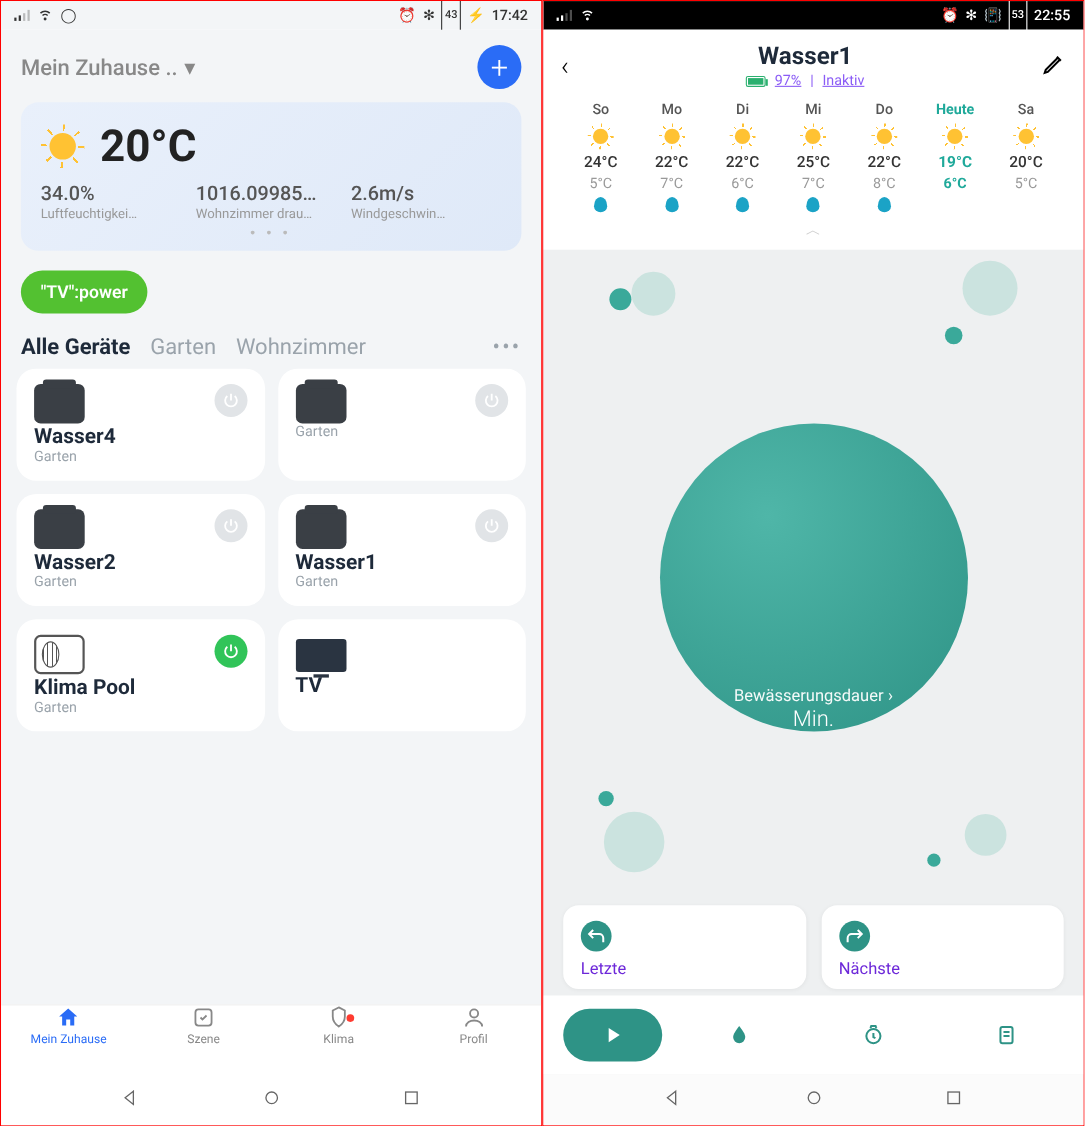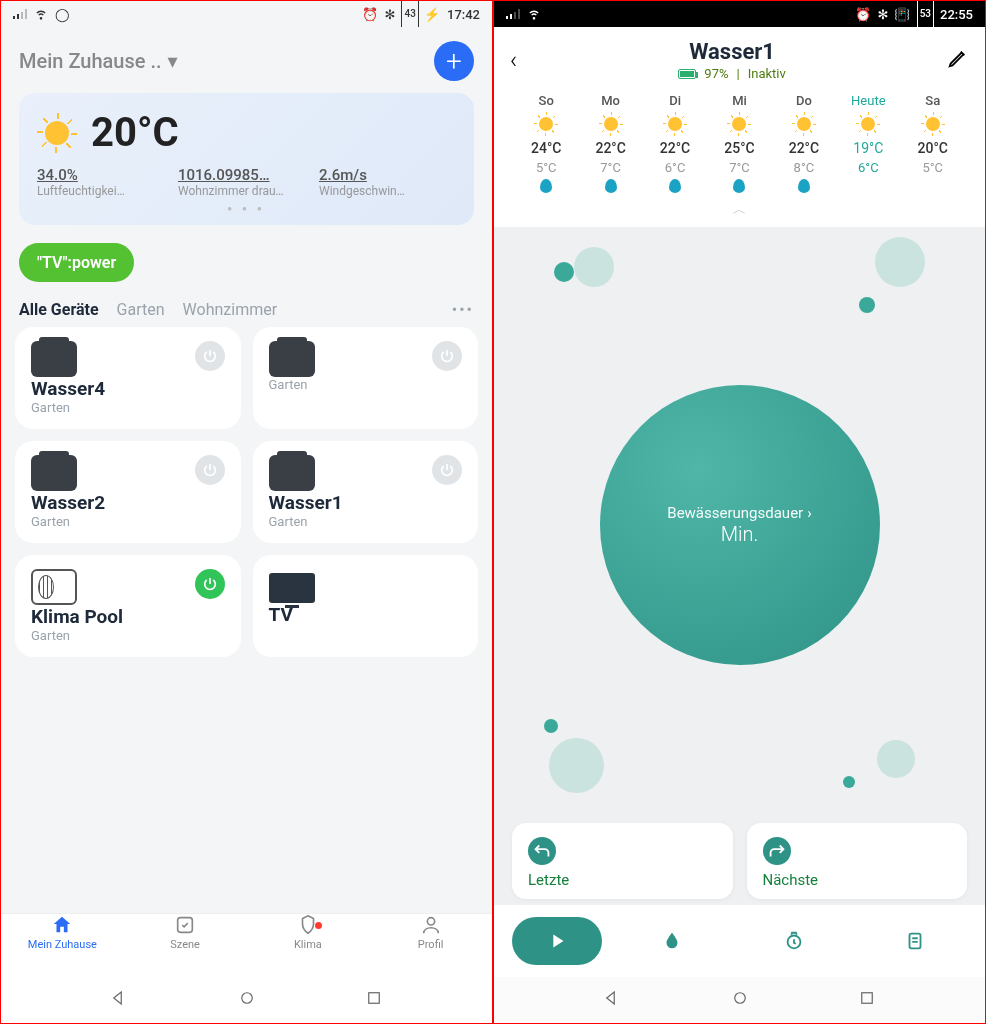--- a/index.html
+++ b/index.html
@@ -27,25 +27,25 @@
   .temp-big { font-size: 40px; font-weight:700; color:#222; }
   .sun { width:40px; height:40px; position:relative; }
   .sun::before{content:"";position:absolute;inset:8px;border-radius:50%;background:#ffc233;}
   .sun::after{content:"";position:absolute;inset:0;background:
     radial-gradient(circle,transparent 14px,transparent 14px),
     repeating-conic-gradient(#ffc233 0 6deg,transparent 6deg 45deg);
     -webkit-mask:radial-gradient(circle,transparent 14px,#000 14px 20px,transparent 20px);
             mask:radial-gradient(circle,transparent 14px,#000 14px 20px,transparent 20px);}
   .weather-stats { display:flex; gap:4px; margin-top:10px; }
   .wstat { flex:1; overflow:hidden; }
-  .wstat-val { font-size:15px; color:#555; font-weight:500; white-space:nowrap; overflow:hidden; text-overflow:ellipsis;text-decoration:underline;}
+  .wstat-val { font-size:18px; color:#555; font-weight:500; white-space:nowrap; overflow:hidden; text-overflow:ellipsis;}
   .wstat-lbl { font-size:12px; color:#999; white-space:nowrap; overflow:hidden; text-overflow:ellipsis;}
   .page-dots { text-align:center; margin-top:6px; color:#bbb; font-size:8px; letter-spacing:4px;}
   .pill { margin: 12px 18px 4px; background:#53c131; color:#fff; border-radius:22px; padding:10px 18px; font-size:16px; font-weight:600; width:fit-content;}
-  .room-tabs { display:flex; gap:18px; padding: 14px 18px 8px; align-items:center; font-size:16px; color:#9aa3ab;}
+  .room-tabs { display:flex; gap:18px; padding: 14px 18px 8px; align-items:center; font-size:20px; color:#9aa3ab;}
   .room-tabs .active { color:#1e2a3a; font-weight:700;}
   .room-tabs .more { margin-left:auto; letter-spacing:2px;}
   .device-grid { padding: 0 14px; display:grid; grid-template-columns:1fr 1fr; gap:12px; overflow:hidden;}
   .device { background:#fff; border-radius:18px; padding:14px 16px; display:flex; flex-direction:column; position:relative;}
   .device-top { display:flex; justify-content:space-between; align-items:flex-start;}
   .valve-icon { width:46px; height:36px; position:relative;}
   .valve-icon::before{content:"";position:absolute;inset:0;background:#3a3f45;border-radius:6px;}
   .valve-icon::after{content:"";position:absolute;left:8px;right:8px;top:-4px;height:8px;background:#3a3f45;border-radius:3px;}
   .ac-icon{width:46px;height:36px;border:2px solid #555;border-radius:6px;position:relative;}
   .ac-icon::before{content:"";position:absolute;left:5px;top:4px;bottom:4px;width:14px;border-radius:50%;border:1px solid #555;
@@ -67,52 +67,52 @@
   
   .android-nav{height:46px;background:#fff;display:flex;justify-content:space-evenly;align-items:center;}
   .android-nav.dark{background:#fbfbfb;}
   .android-nav svg{width:18px;height:18px;stroke:#666;fill:none;stroke-width:1.6;}
   
   .right-content{flex:1;background:#eef0f1;display:flex;flex-direction:column;overflow:hidden;}
   .r-header{background:#fff;padding:12px 16px 0;}
   .r-titlebar{display:flex;align-items:center;justify-content:space-between;}
   .r-title{text-align:center;flex:1;}
   .r-title h1{font-size:22px;font-weight:700;color:#1e2a3a;}
-  .r-sub{display:flex;gap:8px;align-items:center;justify-content:center;font-size:13px;color:#4d7c0f;margin-top:2px;}
+  .r-sub{display:flex;gap:8px;align-items:center;justify-content:center;font-size:13px;color:#8b5cf6;margin-top:2px;text-decoration:underline;}
   .batt-mini{width:18px;height:10px;border:1px solid #2bb06f;border-radius:2px;position:relative;}
   .batt-mini::before{content:"";position:absolute;inset:1px;right:1px;background:#2bb06f;}
   .batt-mini::after{content:"";position:absolute;right:-3px;top:2px;width:2px;height:6px;background:#2bb06f;}
   .forecast{display:flex;justify-content:space-between;padding:12px 4px 8px;}
   .fday{flex:1;text-align:center;display:flex;flex-direction:column;align-items:center;gap:4px;}
   .fday-name{font-size:13px;color:#555;font-weight:500;}
-  .fday.today .fday-name,.fday.today .fhi,.fday.today .flo{color:#1fa99a;font-weight:400;}
+  .fday.today .fday-name,.fday.today .fhi,.fday.today .flo{color:#1fa99a;font-weight:700;}
   .fsun{width:24px;height:24px;position:relative;}
   .fsun::before{content:"";position:absolute;inset:5px;border-radius:50%;background:#ffc233;}
   .fsun::after{content:"";position:absolute;inset:0;
     background:repeating-conic-gradient(#ffc233 0 6deg,transparent 6deg 45deg);
     -webkit-mask:radial-gradient(circle,transparent 9px,#000 9px 12px,transparent 12px);
             mask:radial-gradient(circle,transparent 9px,#000 9px 12px,transparent 12px);}
   .fhi{font-size:14px;color:#333;font-weight:500;}
   .flo{font-size:13px;color:#999;}
   .drop{width:12px;height:14px;background:#1ba3c6;border-radius:50% 50% 50% 50%/60% 60% 40% 40%;transform:rotate(0);}
   .drop.placeholder{background:transparent;}
   .collapse-arrow{text-align:center;color:#ccc;padding:0 0 8px;font-size:14px;}
   
   .dial-area{flex:1;position:relative;display:flex;align-items:center;justify-content:center;}
   .bubble{position:absolute;border-radius:50%;background:#3aa99a;}
   .bubble.faint{background:#cbe3df;}
-  .main-circle{width:280px;height:280px;border-radius:50%;background:radial-gradient(circle at 35% 30%,#4fb6a8,#2e9386);display:flex;flex-direction:column;align-items:center;justify-content:center;color:#fff;position:relative;z-index:2;}
+  .main-circle{width:280px;height:280px;border-radius:50%;background:radial-gradient(circle at 35% 30%,#4fb6a8,#2e9386);display:flex;flex-direction:column;align-items:center;justify-content:flex-end;color:#fff;position:relative;z-index:2;}
   .mc-label{font-size:15px;opacity:.95;display:flex;align-items:center;gap:4px;}
   .mc-value{font-size:66px;font-weight:300;display:flex;align-items:baseline;gap:4px;}
   .mc-unit{font-size:20px;}
   
   .hist-row{display:flex;gap:14px;padding:0 18px 6px;}
   .hist-card{flex:1;background:#fff;border-radius:14px;padding:14px 16px 10px;box-shadow:0 1px 4px rgba(0,0,0,.05);}
   .hist-icon{width:28px;height:28px;border-radius:50%;background:#2e9386;display:flex;align-items:center;justify-content:center;color:#fff;margin-bottom:6px;}
-  .hist-label{font-size:15px;color:#15803d;}
+  .hist-label{font-size:15px;color:#6d28d9;}
   
   .action-bar{background:#fff;padding:12px 18px;display:flex;align-items:center;gap:18px;}
   .play-btn{background:#2e9386;color:#fff;border-radius:28px;width:90px;height:48px;display:flex;align-items:center;justify-content:center;}
   .ab-icon{flex:1;display:flex;justify-content:center;color:#2e9386;}
   .ab-icon svg,.play-btn svg,.hist-icon svg{width:22px;height:22px;}
 </style>
 </head>
 <body>
 
 <div class="phone">

